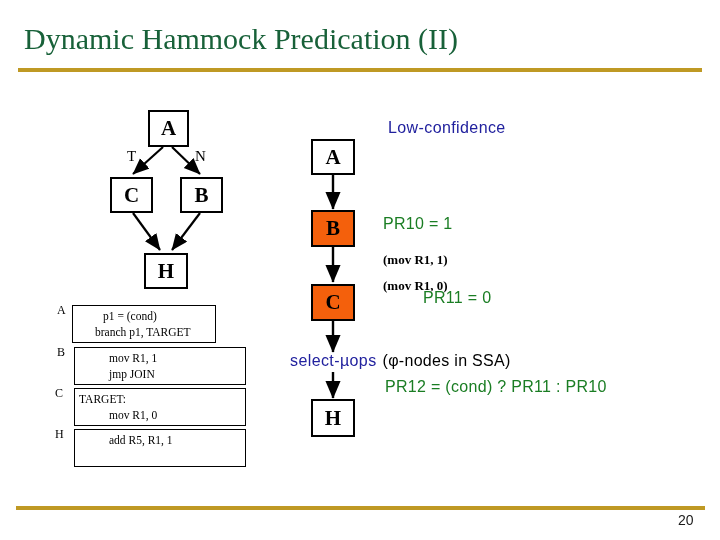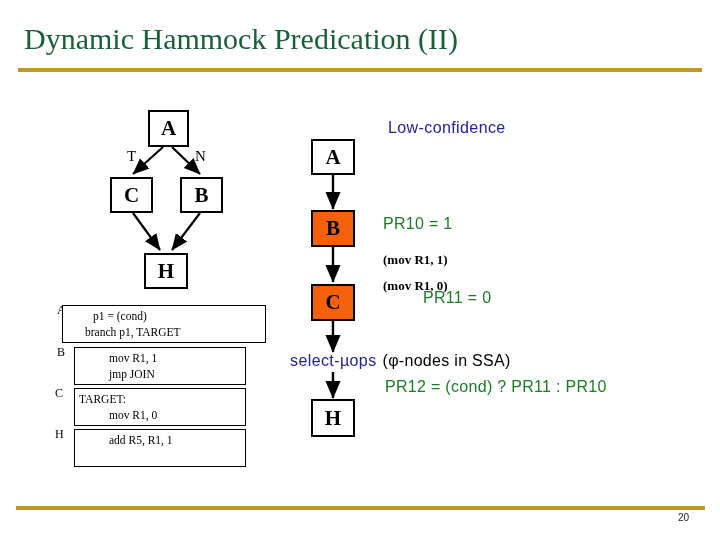--- a/index.html
+++ b/index.html
@@ -38,21 +38,21 @@
   #footer-rule {
     left: 16px;
     top: 506px;
     width: 689px;
     height: 4px;
     background: #bf9924;
   }
   #page-number {
     left: 678px;
     top: 512px;
-    font-size: 10px;
+    font-size: 14px;
     color: #1a1a1a;
     font-family: "Liberation Sans", sans-serif;
   }
 
   
   .node {
     border: 2px solid #000000;
     background: #ffffff;
     font-family: "Liberation Serif", serif;
     font-weight: bold;
@@ -171,21 +171,21 @@
   </div>
   <div class="abs node" style="left:180px; top:177px; width:43px; height:36px;">
     <span>B</span>
   </div>
 
   <div class="abs node" style="left:144px; top:253px; width:44px; height:36px;">
     <span>H</span>
   </div>
 
   <div class="abs code-label" style="left:57px; top:303px;">A</div>
-  <div class="abs code-box" style="left:62px; top:305px; width:204px; height:38px;">
+  <div class="abs code-box" style="left:72px; top:305px; width:144px; height:38px;">
     <div class="code-line indent1">p1 = (cond)</div>
     <div class="code-line indent2">branch p1, TARGET</div>
   </div>
 
   <div class="abs code-label" style="left:57px; top:345px;">B</div>
   <div class="abs code-box" style="left:74px; top:347px; width:172px; height:38px;">
     <div class="code-line indent3">mov R1, 1</div>
     <div class="code-line indent3">jmp JOIN</div>
   </div>
 

